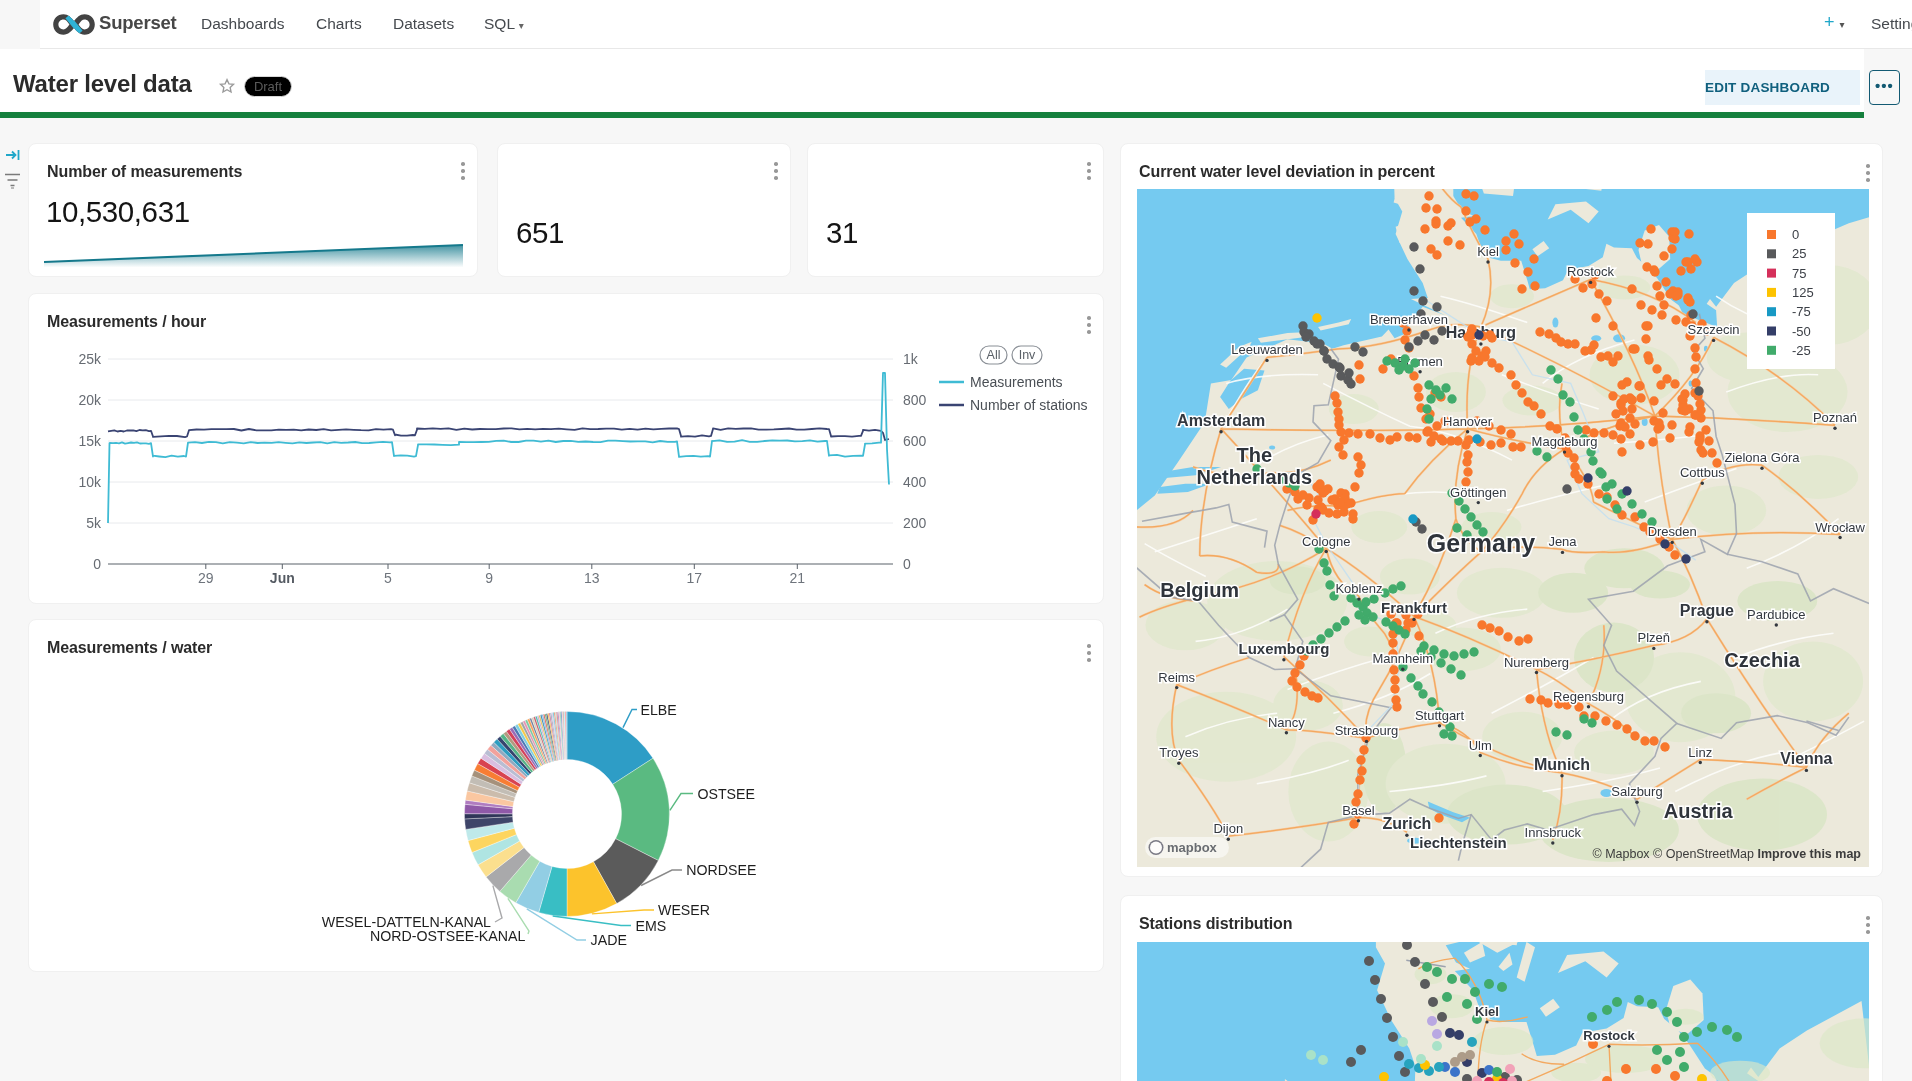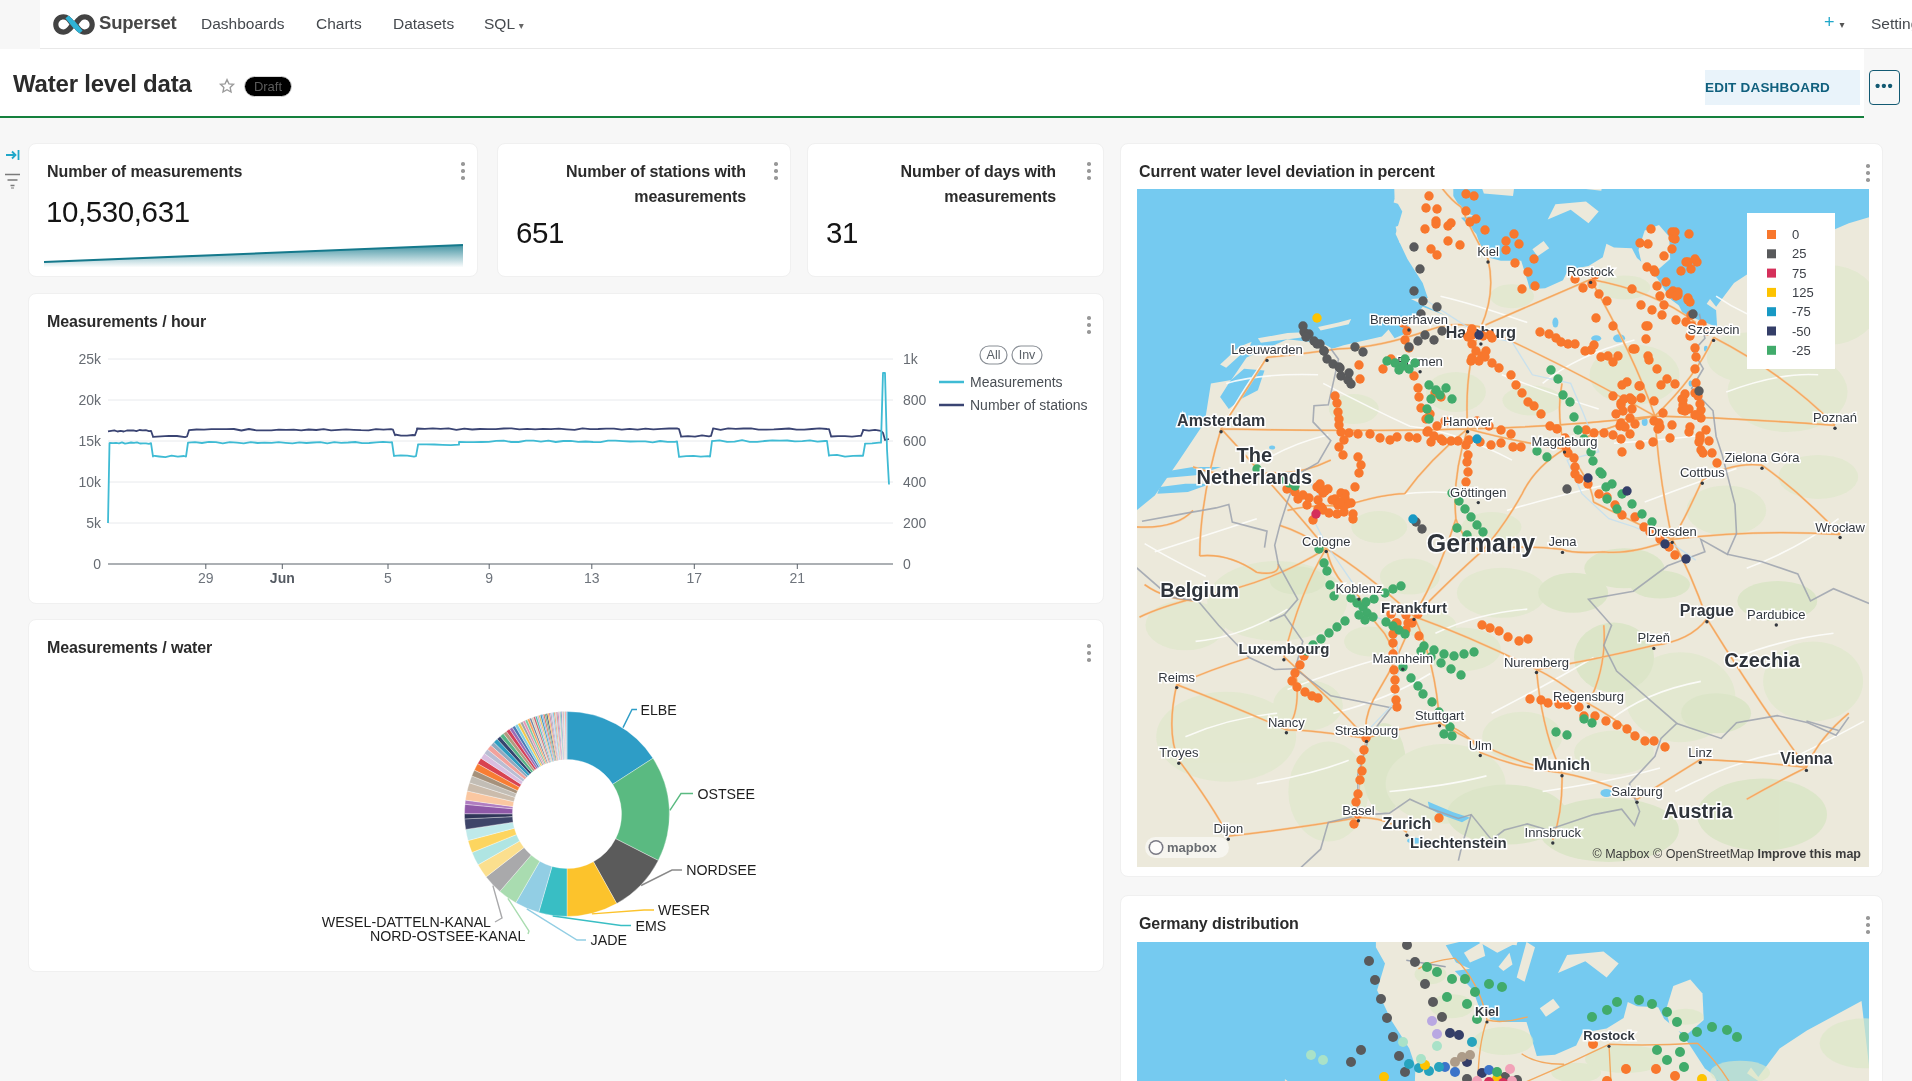--- a/index.html
+++ b/index.html
@@ -1,19 +1,19 @@
 <!DOCTYPE html>
 <html><head><meta charset="utf-8">
 <style>
 * { margin:0; padding:0; box-sizing:border-box; }
 html,body { width:1912px; height:1081px; font-family:"Liberation Sans",sans-serif; background:#F7F7F7; overflow:hidden; }
 .nav { position:absolute; left:0; top:0; width:1912px; height:49px; background:#fff; border-bottom:1px solid #E8E8E8; z-index:5;margin-left:40px; }
 .navitem { position:absolute; top:15px; font-size:15.5px; color:#45494E; }
 .logo-text { position:absolute; left:59px; top:12px; font-size:18.5px; font-weight:700; color:#474747; letter-spacing:-0.2px;}
-.titlebar { position:absolute; left:0; top:49px; width:1864px; height:69px; background:#fff; border-bottom:2px solid #15803d; }
+.titlebar { position:absolute; left:0; top:49px; width:1864px; height:69px; background:#fff; border-bottom:6px solid #15803d; }
 .h1 { position:absolute; left:13px; top:21px; font-size:24px; font-weight:700; color:#2b2b2b; letter-spacing:-0.2px; }
 .draft { position:absolute; left:244px; top:27px; width:48px; height:21px; border:1px solid #D9D9D9; background:#000000; border-radius:11px; font-size:13px; color:#5C5C5C; text-align:center; line-height:20px; }
 .editbtn { position:absolute; left:1705px; top:21px; width:155px; height:35px; background:#E9F3FA; border-radius:0; color:#10607E; font-size:13.5px; font-weight:700; text-align:left; line-height:35px; letter-spacing:0.2px; }
 .dotbtn { position:absolute; left:1869px; top:21px; width:31px; height:35px; border:1.5px solid #135A73; border-radius:4px; color:#135A73; font-size:15px; font-weight:700; text-align:center; line-height:30px; letter-spacing:1px;}
 .card { position:absolute; background:#fff; border-radius:8px; border:1px solid #F0F0F0; }
 .ctitle { position:absolute; left:18px; top:15px; font-size:16px; font-weight:700; color:#2b2b2b; line-height:25px; letter-spacing:-0.1px;text-align:right; }
 .kebab { position:absolute; width:4px; }
 .kebab i { display:block; width:3.6px; height:3.6px; border-radius:50%; background:#989898; margin-bottom:3.4px; }
 .bignum { position:absolute; left:18px; font-size:29.5px; color:#141414; letter-spacing:-0.4px; }
 </style></head>
@@ -70,32 +70,30 @@
           <linearGradient id="sg" x1="0" y1="0" x2="0" y2="1">
             <stop offset="0%" stop-color="#15798C" stop-opacity="0.8"></stop>
             <stop offset="90%" stop-color="#15798C" stop-opacity="0"></stop>
           </linearGradient>
         </defs>
         <polygon points="0,22 419,5 419,30 0,30" fill="url(#sg)"></polygon>
         <polyline points="0,22 419,5" fill="none" stroke="#15798C" stroke-width="2"></polyline>
       </svg></div>
 </div>
 <div class="card" style="left:497px;top:143px;width:294px;height:134px">
-  <div class="ctitle" style="width:230px">Number of stations with measurements</div>
   <div style="position:absolute;right:16px;top:18px">
       <div class="kebab">
         <i></i>
         <i></i>
         <i></i>
       </div>
     </div>
   <div class="bignum" style="top:72px">651</div>
 </div>
 <div class="card" style="left:807px;top:143px;width:297px;height:134px">
-  <div class="ctitle" style="width:230px">Number of days with measurements</div>
   <div style="position:absolute;right:16px;top:18px">
       <div class="kebab">
         <i></i>
         <i></i>
         <i></i>
       </div>
     </div>
   <div class="bignum" style="top:72px">31</div>
 </div>
 
@@ -962,21 +960,21 @@
           <rect x="8" y="648" width="84" height="21" rx="10.5" fill="#ffffff" opacity="0.6"></rect>
           <circle cx="19" cy="658.5" r="7.5" fill="#556" opacity="0.85"></circle>
           <circle cx="19" cy="658.5" r="6" fill="#fff"></circle>
           <text x="30" y="663" font-size="13" font-weight="700" fill="#5b5f66" font-family="Liberation Sans,sans-serif">mapbox</text>
         </g>
         <text x="724" y="669" text-anchor="end" font-size="12.5" fill="#3c3c3c" font-family="Liberation Sans,sans-serif">© Mapbox © OpenStreetMap <tspan font-weight="700">Improve this map</tspan></text>
       </svg></div>
 </div>
 
 <div class="card" style="left:1120px;top:895px;width:763px;height:200px">
-  <div class="ctitle">Germany distribution</div>
+  <div class="ctitle">Stations distribution</div>
   <div style="position:absolute;right:16px;top:20px">
       <div class="kebab">
         <i></i>
         <i></i>
         <i></i>
       </div>
     </div>
   <div style="position:absolute;left:16px;top:46px;width:732px;height:140px;overflow:hidden"><svg width="732" height="140" viewBox="0 0 732 140" xmlns="http://www.w3.org/2000/svg">
         <rect width="732" height="140" fill="#75CAF0"></rect>
         <polygon points="238.9,-92.8 414.9,-92.8 391.9,-5.5 360.3,10.7 336.0,-3.3 308.7,3.2 319.0,20.4 333.0,26.8 317.8,29.0 336.0,48.2 342.1,65.3 359.1,67.4 352.4,76.9 365.2,80.1 389.5,80.1 396.7,103.4 399.8,113.9 418.0,112.8 439.2,103.4 445.3,90.7 469.6,86.5 486.6,75.9 490.8,59.9 499.9,64.2 521.2,65.3 527.2,76.9 541.2,88.6 551.5,101.3 567.9,126.5 584.9,139.0 601.9,143.2 614.0,125.4 621.3,134.9 642.6,106.5 669.9,88.6 724.5,58.9 742.7,215.7 275.3,215.7 278.4,124.4 272.3,106.5 254.1,78.0 240.1,48.2 248.0,21.5 238.9,5.3" fill="#ECE9DB"></polygon>

